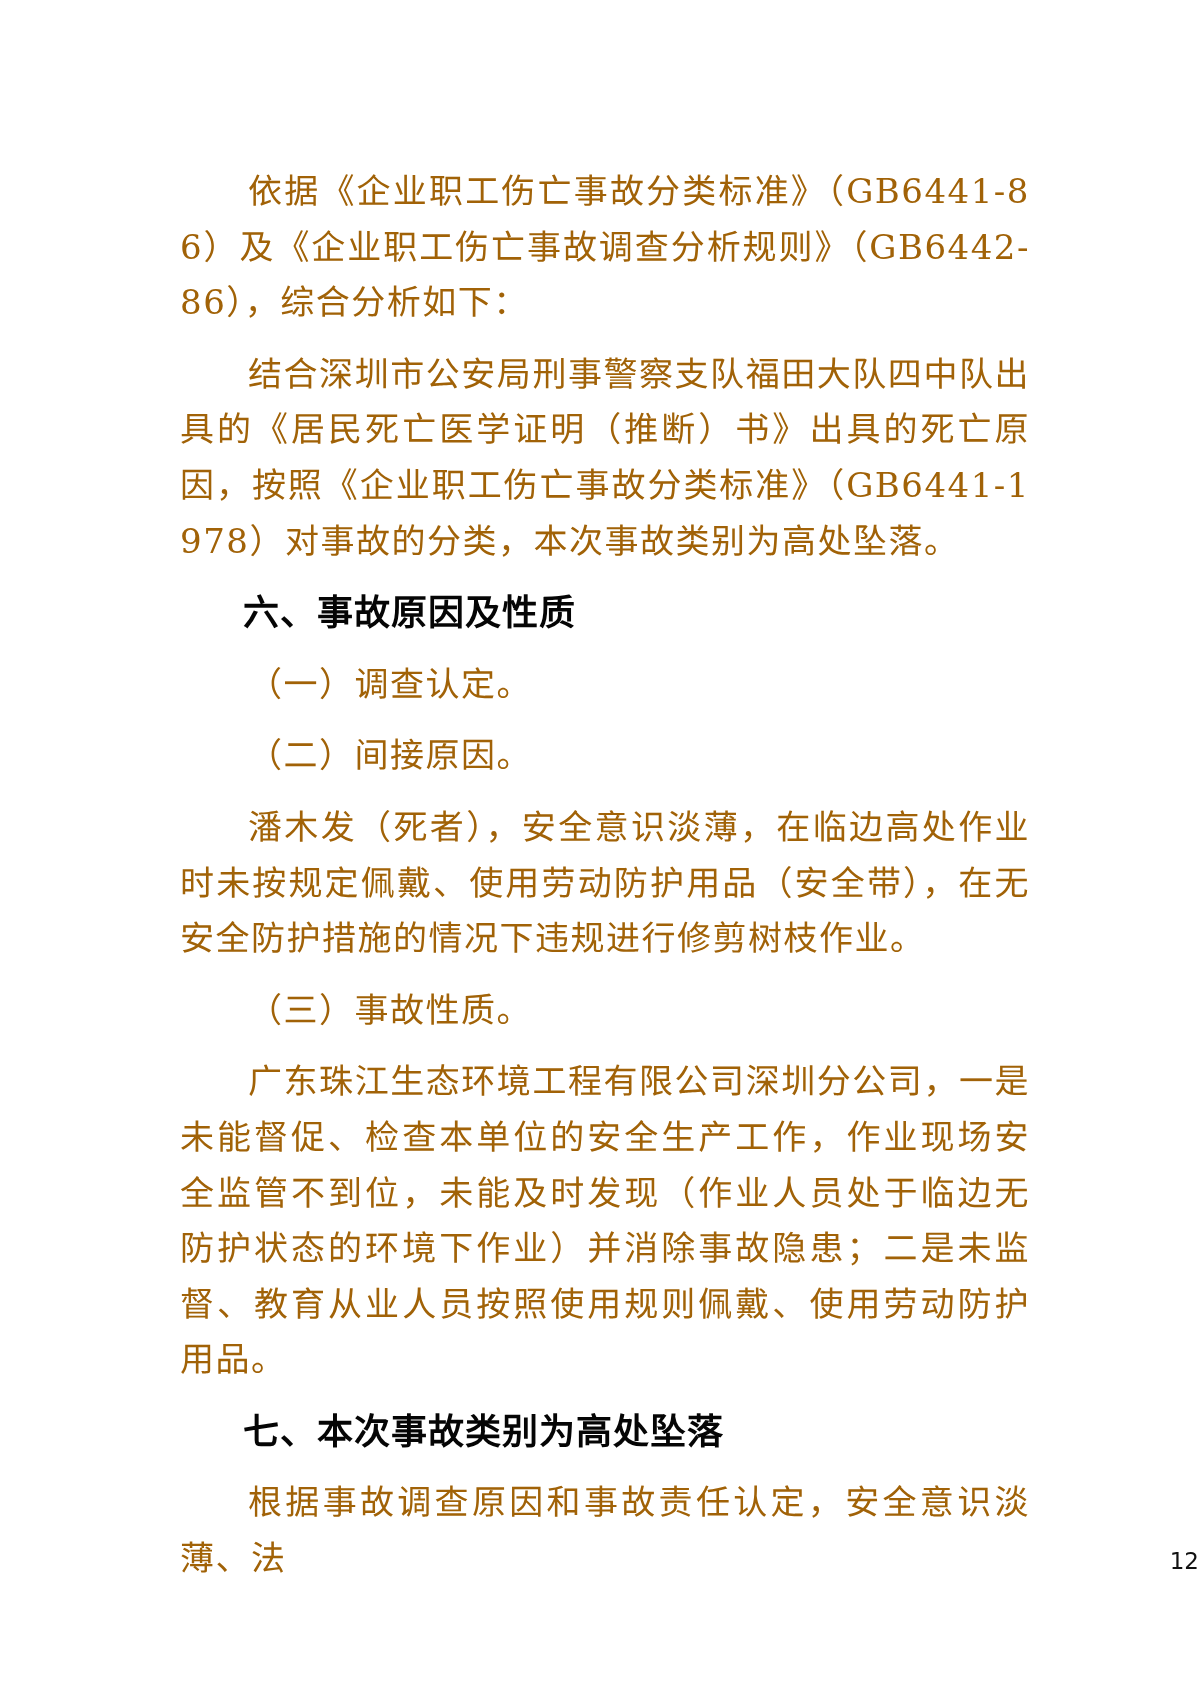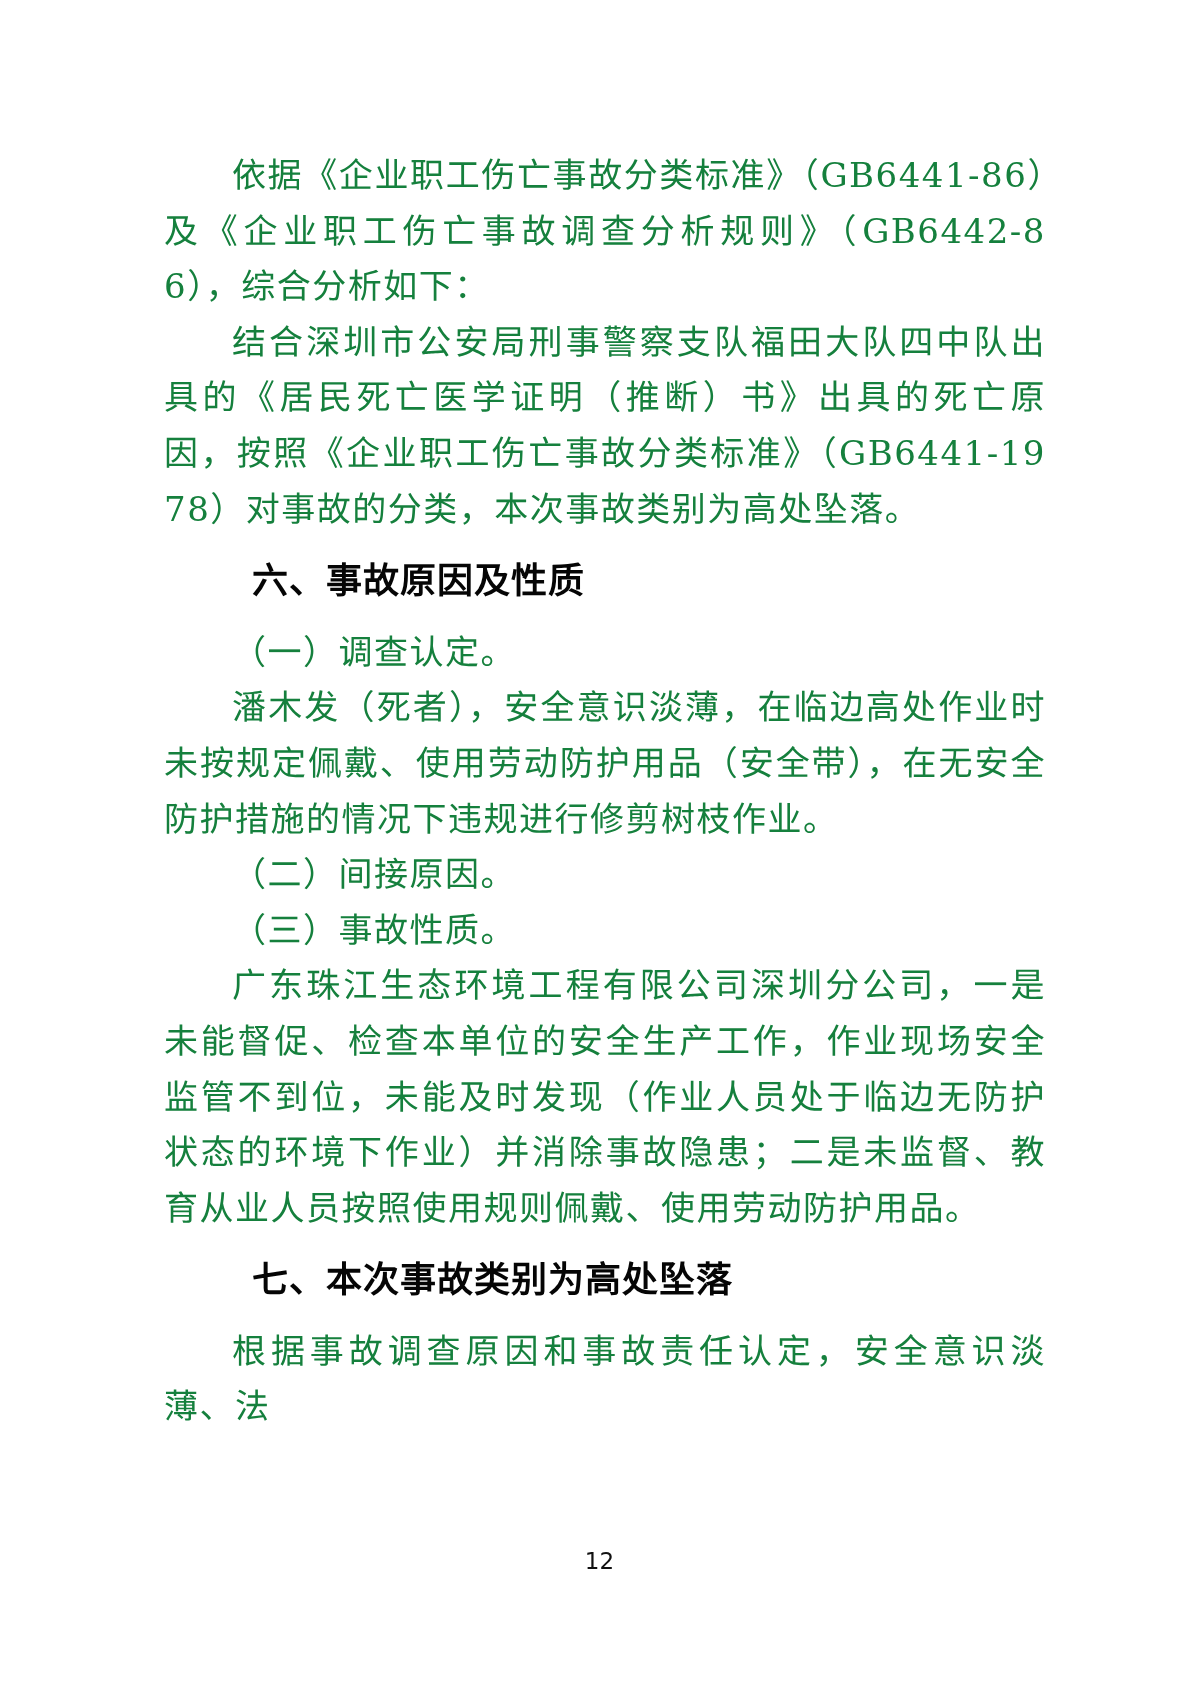--- a/index.html
+++ b/index.html
@@ -15,63 +15,63 @@
     overflow: hidden;
     color: #1a1a1a;
   }
   .content {
     position: absolute;
     left: 164px;
     top: 148px;
     width: 882px;
   }
   p.body-para {
-    margin: 0;
+    margin: 16px;
     font-family: "DejaVu Serif", "Liberation Serif", serif;
     font-size: 34px;
     line-height: 55.6px;
     letter-spacing: 1.5px;
-    color: #15803d;
+    color: #a16207;
     text-align: justify;
     text-justify: inter-character;
     text-indent: 2em;
     word-break: break-all;
   }
   p.heading-para {
-    margin: 16px;
+    margin: 7px;
     font-family: "DejaVu Sans", "Liberation Sans", sans-serif;
     font-weight: 700;
     font-size: 36px;
     line-height: 55.6px;
     letter-spacing: 1px;
     color: #050505;
     text-indent: 2em;
     white-space: nowrap;
   }
   .page-number {
     position: absolute;
     left: 0;
     right: 0;
     top: 1548px;
-    text-align: center;
+    text-align: right;
     font-family: "DejaVu Sans", "Liberation Sans", sans-serif;
     font-size: 23px;
     color: #111111;
   }
 </style>
 </head>
 <body>
 
 <div class="page">
   <div class="content">
     <p class="body-para">依据《企业职工伤亡事故分类标准》（GB6441-86）及《企业职工伤亡事故调查分析规则》（GB6442-86），综合分析如下：</p>
     <p class="body-para">结合深圳市公安局刑事警察支队福田大队四中队出具的《居民死亡医学证明（推断）书》出具的死亡原因，按照《企业职工伤亡事故分类标准》（GB6441-1978）对事故的分类，本次事故类别为高处坠落。</p>
     <p class="heading-para">六、事故原因及性质</p>
     <p class="body-para">（一）调查认定。</p>
+    <p class="body-para">（二）间接原因。</p>
     <p class="body-para">潘木发（死者），安全意识淡薄，在临边高处作业时未按规定佩戴、使用劳动防护用品（安全带），在无安全防护措施的情况下违规进行修剪树枝作业。</p>
-    <p class="body-para">（二）间接原因。</p>
     <p class="body-para">（三）事故性质。</p>
     <p class="body-para">广东珠江生态环境工程有限公司深圳分公司，一是未能督促、检查本单位的安全生产工作，作业现场安全监管不到位，未能及时发现（作业人员处于临边无防护状态的环境下作业）并消除事故隐患；二是未监督、教育从业人员按照使用规则佩戴、使用劳动防护用品。</p>
     <p class="heading-para">七、本次事故类别为高处坠落</p>
     <p class="body-para">根据事故调查原因和事故责任认定，安全意识淡薄、法</p>
   </div>
   <div class="page-number">12</div>
 </div>
 
 </body></html>

